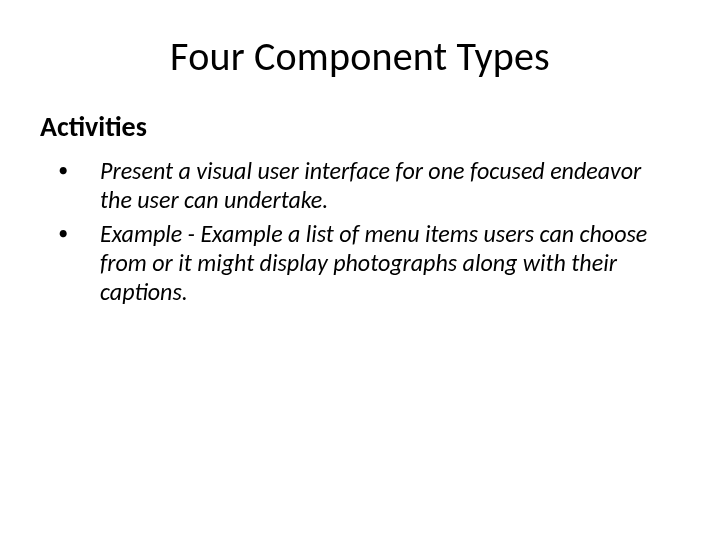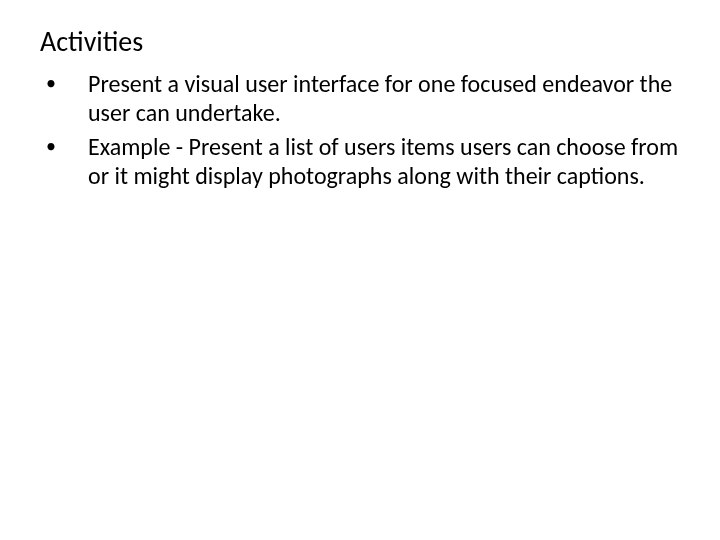--- a/index.html
+++ b/index.html
@@ -19,27 +19,28 @@
   }
   .title {
     font-size: 40px;
     font-weight: 400;
     text-align: center;
     margin: 8px 0 28px 0;
     letter-spacing: 0.2px;
   }
   .subheading {
     font-size: 28px;
-    font-weight: 400;
+    font-weight: 700;
     margin: 0 0 10px 0;
   }
   ul.bullets {
     list-style: none;
-    margin: 0;
+    margin: 12px;
     padding: 0;
+    font-style: italic;
   }
   ul.bullets > li {
     position: relative;
     font-size: 24px;
     line-height: 1.22;
     padding-left: 48px;
     margin: 0 0 4px 0;
   }
   ul.bullets > li::before {
     content: "•";
@@ -47,18 +48,19 @@
     left: 6px;
     top: 0;
     font-size: 20px;
     line-height: 1.4;
   }
 </style>
 </head>
 <body>
 
 <div class="slide">
+  <h1 class="title">Four Component Types</h1>
   <div class="subheading">Activities</div>
   <ul class="bullets">
     <li>Present a visual user interface for one focused endeavor the user can undertake.</li>
-    <li>Example - Present a list of users items users can choose from or it might display photographs along with their captions.</li>
+    <li>Example - Example a list of menu items users can choose from or it might display photographs along with their captions.</li>
   </ul>
 </div>
 
 </body></html>

